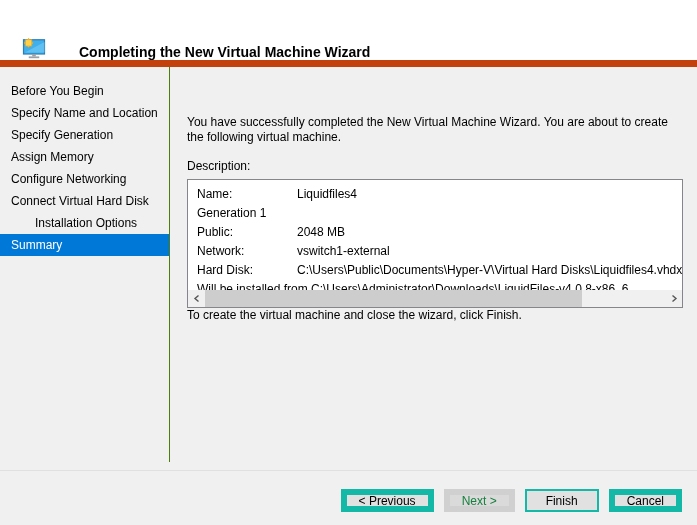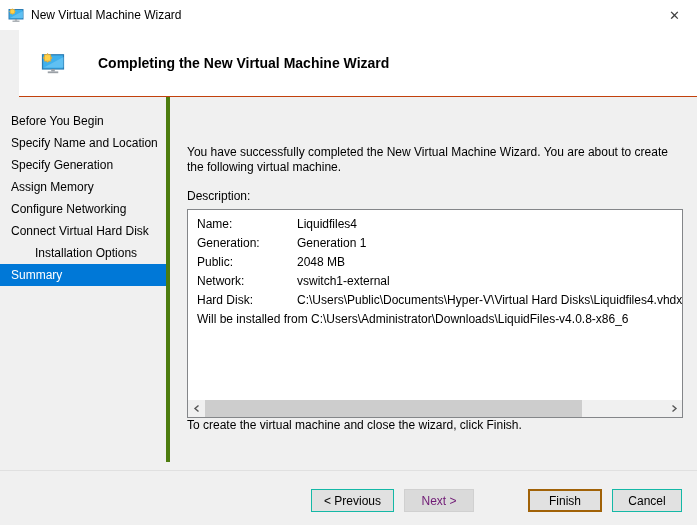--- a/index.html
+++ b/index.html
@@ -33,45 +33,44 @@
     margin-left: auto;
     width: 45px; height: 30px;
     display: flex; align-items: center; justify-content: center;
     font-size: 13px; color: #404040;
     cursor: default;
   }
   
   .wiz-header {
     height: 67px;
     background: #ffffff;
-    border-bottom: 1px solid #c2410c;
-    display: flex;
-    align-items: center;
-    flex: 0 0 auto;
-    margin-left: 19px;
+    border-bottom: 7px solid #c2410c;
+    display: flex;
+    align-items: flex-end;
+    flex: 0 0 auto;
   }
   .wiz-header .hdr-icon { margin-left: 22px; width: 24px; height: 24px; flex: 0 0 auto; }
   .wiz-header .hdr-title {
     margin-left: 33px;
     font-size: 14px;
     font-weight: bold;
     color: #000;
   }
   
   .body {
     flex: 1 1 auto;
     display: flex;
     background: #f0f0f0;
     position: relative;
     min-height: 0;
   }
   .sidebar {
     width: 170px;
     flex: 0 0 auto;
-    border-right: 4px solid #4d7c0f;
+    border-right: 1px solid #4d7c0f;
     padding-top: 13px;
     margin-bottom: 8px;
   }
   .side-item {
     height: 22px;
     line-height: 22px;
     padding-left: 11px;
     white-space: nowrap;
     overflow: hidden;
     cursor: default;
@@ -90,21 +89,21 @@
     line-height: 15px;
     margin-bottom: 14px;
     max-width: 500px;
     margin-top: 33px;
   }
   .desc-label { margin-bottom: 6px; }
   
   .summary-box {
     position: relative;
     width: 496px;
-    height: 209px;
+    height: 129px;
     background: #ffffff;
     border: 1px solid #848689;
     overflow: hidden;
   }
   .summary-rows { padding: 5px 0 0 9px; }
   .summary-row { display: flex; line-height: 19px; white-space: nowrap; }
   .summary-row .lab { width: 100px; flex: 0 0 auto; }
   .summary-row .val { flex: 1 1 auto; overflow: hidden; white-space: nowrap; }
   
   .hscroll {
@@ -139,60 +138,43 @@
     align-items: flex-start;
     justify-content: flex-end;
     padding: 18px 15px 0 0;
     gap: 10px;
   }
   .btn {
     height: 23px;
     min-width: 70px;
     padding: 0 12px;
     background: #e1e1e1;
-    border: 1px solid #14b8a6;
+    border: 6px solid #14b8a6;
     font-family: "Liberation Sans", "DejaVu Sans", sans-serif;
     font-size: 12px;
     color: #000;
     display: flex; align-items: center; justify-content: center;
     cursor: default;
   }
   .btn.disabled {
     background: #dadada;
     border-color: #d0d0d0;
-    color: #701a75;
+    color: #15803d;
   }
   .btn.default {
-    border: 2px solid #a16207;
+    border: 2px solid #14b8a6;
     min-width: 74px;
-    margin-left: 44px;
   }
   svg { display: block; }
 </style>
 </head>
 <body>
 
 <div class="window">
 
-  <div class="titlebar">
-    <span class="app-icon">
-      <svg width="16" height="16" viewBox="0 0 16 16">
-        <rect x="1" y="2.5" width="14" height="9.5" fill="#3fb0ec" stroke="#2c7db3" stroke-width="1"></rect>
-        <path d="M2 11 L15 11 L15 4 Z" fill="#6fc8f5" opacity="0.7"></path>
-        <rect x="6.8" y="12" width="2.4" height="1.6" fill="#9aa0a6"></rect>
-        <rect x="4.5" y="13.6" width="7" height="1.2" fill="#9aa0a6"></rect>
-        <g transform="translate(4.4,4.6)">
-          <rect x="-2.1" y="-2.1" width="4.2" height="4.2" fill="#ffd24a" stroke="#d8a63a" stroke-width="0.5" transform="rotate(45)"></rect>
-          <rect x="-2.1" y="-2.1" width="4.2" height="4.2" fill="#ffd24a" stroke="#d8a63a" stroke-width="0.5"></rect>
-        </g>
-      </svg>
-    </span>
-    <span class="title-text">New Virtual Machine Wizard</span>
-    <span class="close-btn">✕</span>
-  </div>
 
   <div class="wiz-header">
     <span class="hdr-icon">
       <svg width="24" height="24" viewBox="0 0 16 16">
         <rect x="1" y="2.5" width="14" height="9.5" fill="#3fb0ec" stroke="#2c7db3" stroke-width="0.8"></rect>
         <path d="M2 11 L15 11 L15 4 Z" fill="#6fc8f5" opacity="0.7"></path>
         <rect x="6.8" y="12" width="2.4" height="1.6" fill="#9aa0a6"></rect>
         <rect x="4.5" y="13.6" width="7" height="1.2" fill="#9aa0a6"></rect>
         <g transform="translate(4.4,4.6)">
           <rect x="-2.1" y="-2.1" width="4.2" height="4.2" fill="#ffd24a" stroke="#d8a63a" stroke-width="0.5" transform="rotate(45)"></rect>
@@ -220,21 +202,20 @@
       <div class="intro">You have successfully completed the New Virtual Machine Wizard. You are about to create the following virtual machine.</div>
       <div class="desc-label">Description:</div>
 
       <div class="summary-box">
         <div class="summary-rows">
           <div class="summary-row">
             <span class="lab">Name:</span>
             <span class="val">Liquidfiles4</span>
           </div>
           <div class="summary-row">
-            <span class="lab">Generation:</span>
             <span class="val">Generation 1</span>
           </div>
           <div class="summary-row">
             <span class="lab">Public:</span>
             <span class="val">2048 MB</span>
           </div>
           <div class="summary-row">
             <span class="lab">Network:</span>
             <span class="val">vswitch1-external</span>
           </div>

